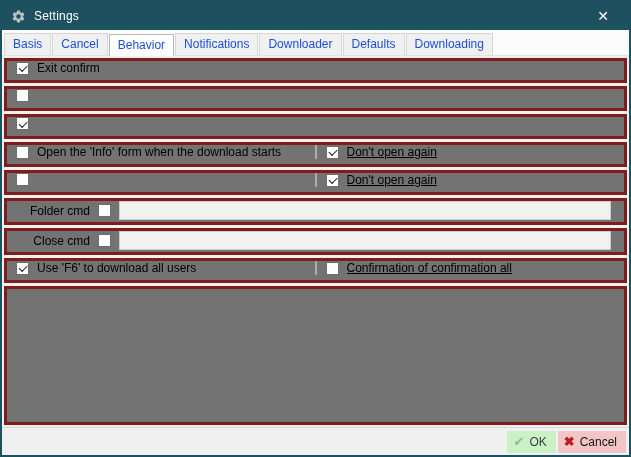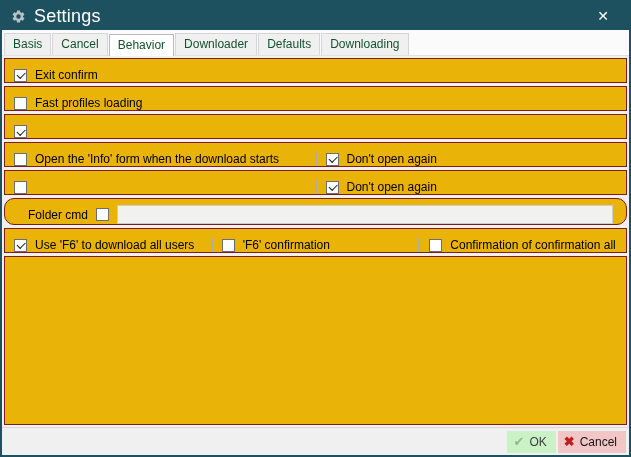--- a/index.html
+++ b/index.html
@@ -11,52 +11,52 @@
     display:flex;flex-direction:column;
     font-family:"Liberation Sans",sans-serif;font-size:12px;color:#000;
     overflow:hidden;
   }
   
   .titlebar{
     flex:0 0 28px;background:#1e5160;color:#fff;
     display:flex;align-items:center;padding:0 9px;
   }
   .titlebar .gear{display:flex;margin-right:8px;}
-  .titlebar .title{font-size:18px;letter-spacing:.2px;}
+  .titlebar .title{font-size:12px;letter-spacing:.2px;}
   .titlebar .close{
     margin-left:auto;width:34px;height:28px;display:flex;align-items:center;justify-content:center;
     color:#fff;font-size:14px;cursor:default;
   }
   
   .tabstrip{
     flex:0 0 26px;background:#fbfbfb;
     display:flex;align-items:flex-end;padding:3px 2px 0 2px;
     border-bottom:1px solid #e2e2e2;
   }
   .tab{
     background:#f0f0f0;border:1px solid #d6d6d6;border-bottom:none;
-    padding:3px 8px 4px 8px;margin-right:1px;white-space:nowrap;color:#14532d;
+    padding:3px 8px 4px 8px;margin-right:1px;white-space:nowrap;color:#1d4ed8;
   }
   .tab.active{
     background:#ffffff;border-color:#b9b9b9;
     margin-bottom:-1px;position:relative;z-index:2;
   }
   
   .content{
     flex:1;display:flex;flex-direction:column;gap:3px;
     padding:2px 2px 2px 2px;background:#f0f0f0;overflow:hidden;
   }
   .row{
-    flex:0 0 25px;border:1px solid #7f1d1d;background:#eab308;
-    display:flex;align-items:flex-end;
+    flex:0 0 25px;border:3px solid #7f1d1d;background:#737373;
+    display:flex;align-items:flex-start;
   }
-  .row.cmd{flex:0 0 27px;border-radius:10px;}
+  .row.cmd{flex:0 0 27px;}
   .row.filler{flex:1 1 auto;}
   .cell{display:flex;align-items:center;padding:0 9px;flex:1;min-width:0;}
-  .cell + .cell{border-left:2px solid #aeaeae;}
+  .cell + .cell{border-left:2px solid #aeaeae;text-decoration:underline;}
   .cb{
     width:13px;height:13px;background:#fff;border:1px solid #6e6e6e;
     position:relative;flex:0 0 auto;
   }
   .cb.checked::after{
     content:"";position:absolute;left:2px;top:2.5px;width:7px;height:3.5px;
     border-left:1.5px solid #1c1c1c;border-bottom:1.5px solid #1c1c1c;
     transform:rotate(-45deg);
   }
   .lbl{margin-left:8px;white-space:nowrap;overflow:hidden;}
@@ -93,40 +93,40 @@
         </svg>
     </span>
     <span class="title">Settings</span>
     <span class="close">✕</span>
   </div>
 
   <div class="tabstrip">
     <div class="tab">Basis</div>
     <div class="tab">Cancel</div>
     <div class="tab active">Behavior</div>
+    <div class="tab">Notifications</div>
     <div class="tab">Downloader</div>
     <div class="tab">Defaults</div>
     <div class="tab">Downloading</div>
 
   </div>
 
   <div class="content">
 
     <div class="row">
       <div class="cell">
         <span class="cb checked"></span>
         <span class="lbl">Exit confirm</span>
       </div>
     </div>
 
 
     <div class="row">
       <div class="cell">
         <span class="cb"></span>
-        <span class="lbl">Fast profiles loading</span>
       </div>
     </div>
 
     <div class="row">
       <div class="cell">
         <span class="cb checked"></span>
       </div>
     </div>
 
     <div class="row">
@@ -151,29 +151,32 @@
     </div>
 
     <div class="row cmd">
       <div class="cell">
         <span class="cmd-label">Folder cmd</span>
         <span class="cb"></span>
         <input class="cmd-input" value="" style="">
       </div>
     </div>
 
+    <div class="row cmd">
+      <div class="cell">
+        <span class="cmd-label">Close cmd</span>
+        <span class="cb"></span>
+        <input class="cmd-input" value="" style="">
+      </div>
+    </div>
 
     <div class="row">
       <div class="cell">
         <span class="cb checked"></span>
         <span class="lbl">Use 'F6' to download all users</span>
-      </div>
-      <div class="cell">
-        <span class="cb"></span>
-        <span class="lbl">'F6' confirmation</span>
       </div>
       <div class="cell">
         <span class="cb"></span>
         <span class="lbl">Confirmation of confirmation all</span>
       </div>
     </div>
 
     <div class="row filler"></div>
 
   </div>

